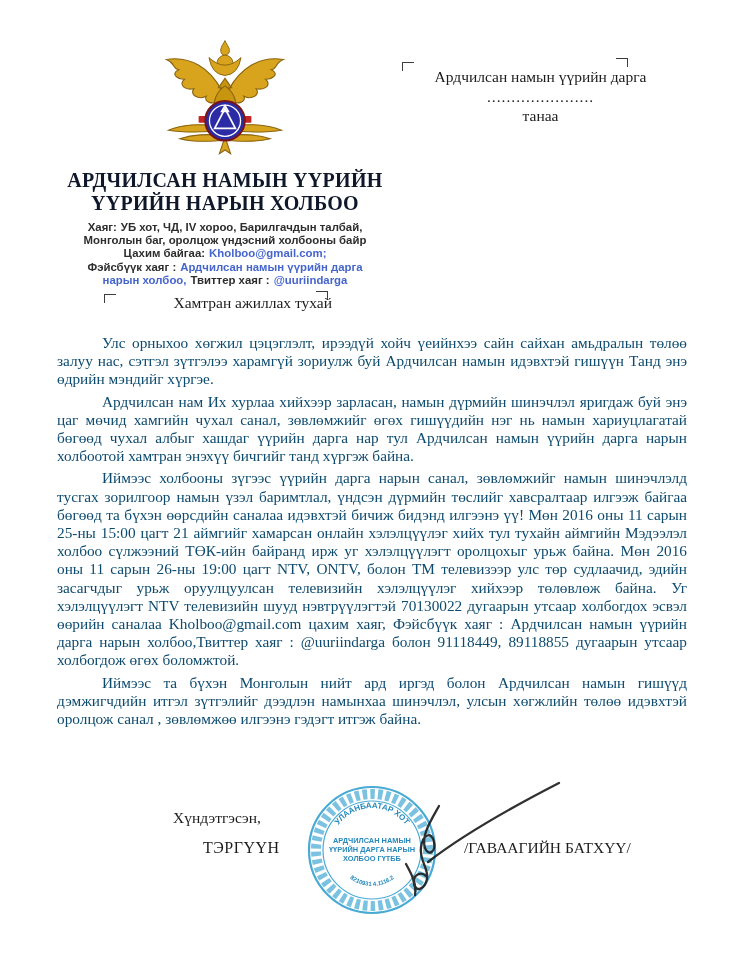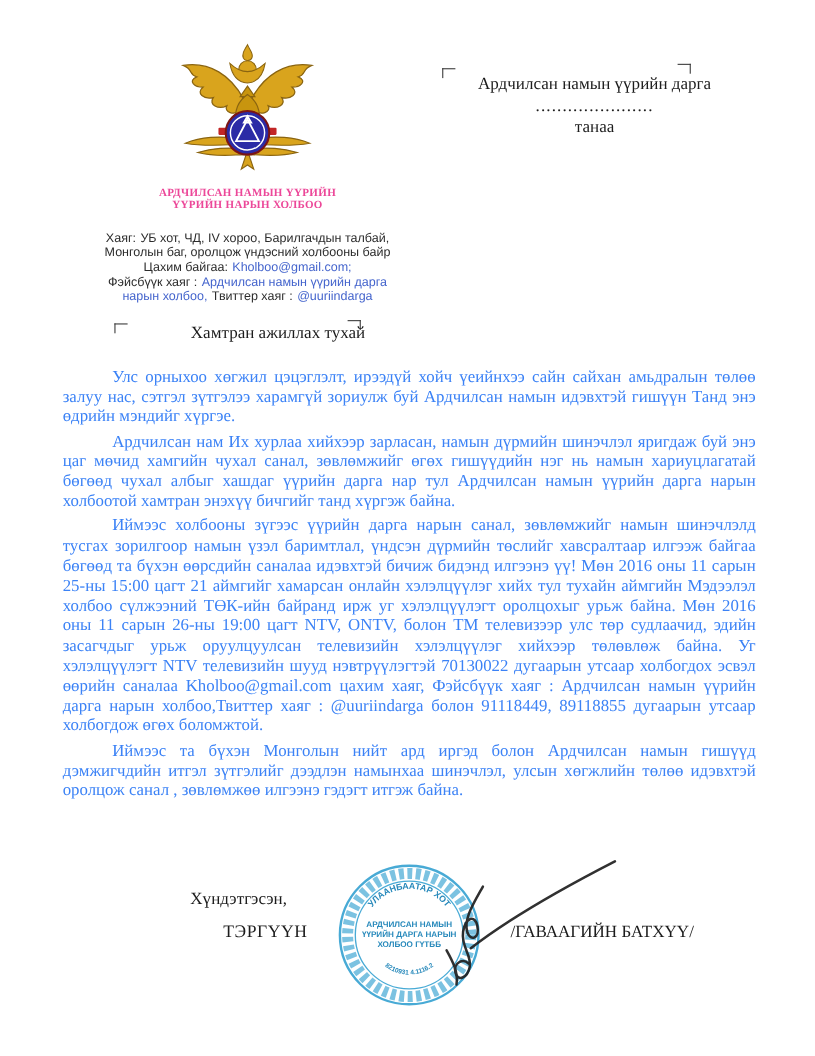--- a/index.html
+++ b/index.html
@@ -2,44 +2,44 @@
 <html><head>
 <meta charset="utf-8">
 <style>
   html,body{margin:0;padding:0;background:#ffffff;}
   .page{position:relative;width:741px;height:960px;background:#fff;overflow:hidden;
         font-family:"Liberation Serif",serif;color:#1c1c1c;margin:0 auto;}
 
   
   .letterhead{position:absolute;left:52px;top:36px;width:346px;text-align:center;}
   .emblem{width:132px;height:128px;display:inline-block;}
-  .org-title{font-weight:bold;font-size:10px;line-height:1.14;color:#ec4899;
+  .org-title{font-weight:bold;font-size:20px;line-height:1.14;color:#0f172a;
              letter-spacing:.3px;margin-top:1px;}
   .contact{font-family:"Liberation Sans",sans-serif;font-size:11.4px;line-height:1.17;
-           font-weight:normal;color:#2d2d2d;margin-top:18px;}
+           font-weight:bold;color:#2d2d2d;margin-top:6px;}
   .contact .lbl{margin-right:4px;}
   .contact .lnk{color:#4565cd;text-align:right;}
 
   
   .recipient{position:absolute;left:408px;top:66px;width:265px;text-align:center;
              font-size:15.5px;line-height:1.4;color:#1c1c1c;}
   .recipient .dots{letter-spacing:1px;line-height:1.1;}
 
   
   .cm{position:absolute;width:11px;height:8px;border:0 solid #3c3c3c;}
   .cm-tl{border-top-width:1.5px;border-left-width:1.5px;}
   .cm-tr{border-top-width:1.5px;border-right-width:1.5px;}
 
   
   .subject{position:absolute;left:100px;top:294px;width:232px;text-align:right;
            font-size:15.5px;}
 
   
   .body-text{position:absolute;left:57px;top:334px;width:630px;font-size:15.3px;
-             line-height:18.2px;text-align:justify;color:#3b82f6;}
+             line-height:18.2px;text-align:justify;color:#0c4a6e;}
   .body-text p{margin:0 0 4px 0;text-indent:45px;}
 
   
   .regards{position:absolute;left:173px;top:809px;font-size:15.5px;}
   .sign-title{position:absolute;left:203px;top:839px;font-size:16px;letter-spacing:.5px;text-align:center;}
   .sign-name{position:absolute;left:464px;top:839px;font-size:15.5px;}
 
   
   .stamp{position:absolute;left:278px;top:776px;width:300px;height:160px;}
 </style>

